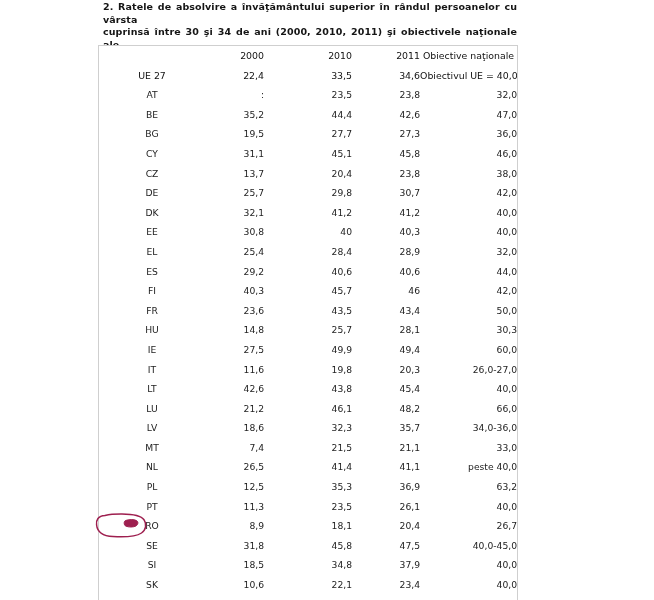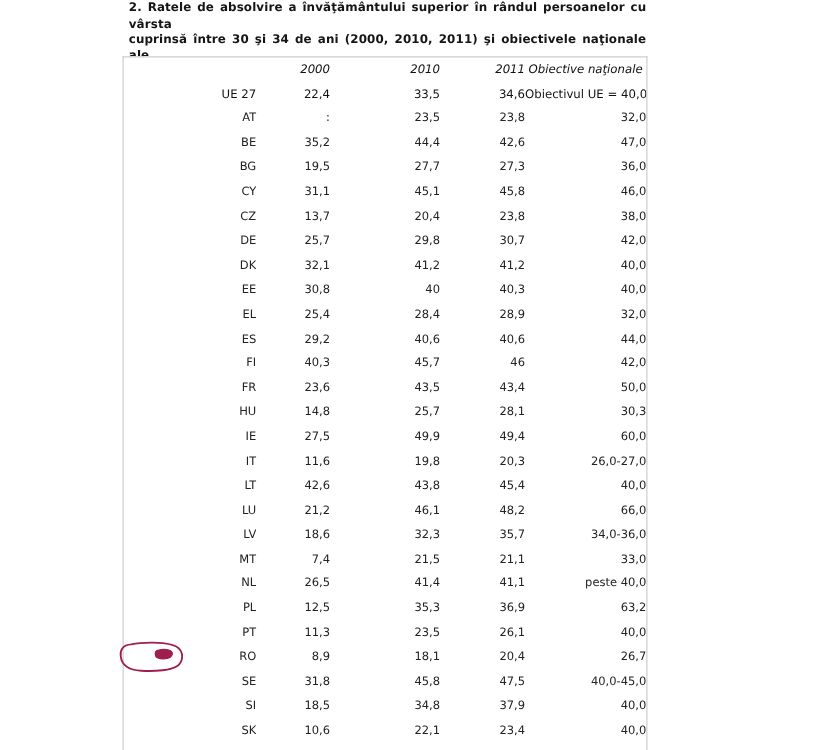--- a/index.html
+++ b/index.html
@@ -72,40 +72,39 @@
     white-space: nowrap;
     overflow: hidden;
   }
   col.c-label { width: 106px; }
   col.c-2000  { width: 59px; }
   col.c-2010  { width: 88px; }
   col.c-2011  { width: 68px; }
   col.c-obj   { width: 97px; }
 
   td.lbl {
-    text-align: right;
+    text-align: center;
     padding-left: 6px;
     color: #222222;
   }
   td.num {
     text-align: right;
     padding-right: 6px;
     color: #222222;
   }
   td.obj {
     text-align: right;
     padding-right: 6px;
     color: #222222;
   }
 
   thead th {
     font-weight: bold;
     color: #111111;
     font-size: 9.4px;
-    font-style: italic;
   }
   thead th.h-label { text-align: left; padding-left: 6px; }
   thead th.h-num   { text-align: right; padding-right: 6px; }
   thead th.h-obj   { padding-right: 6px; }
 
   tr.total-row td {
     font-weight: bold;
     color: #111111;
     font-size: 9.4px;
   }

